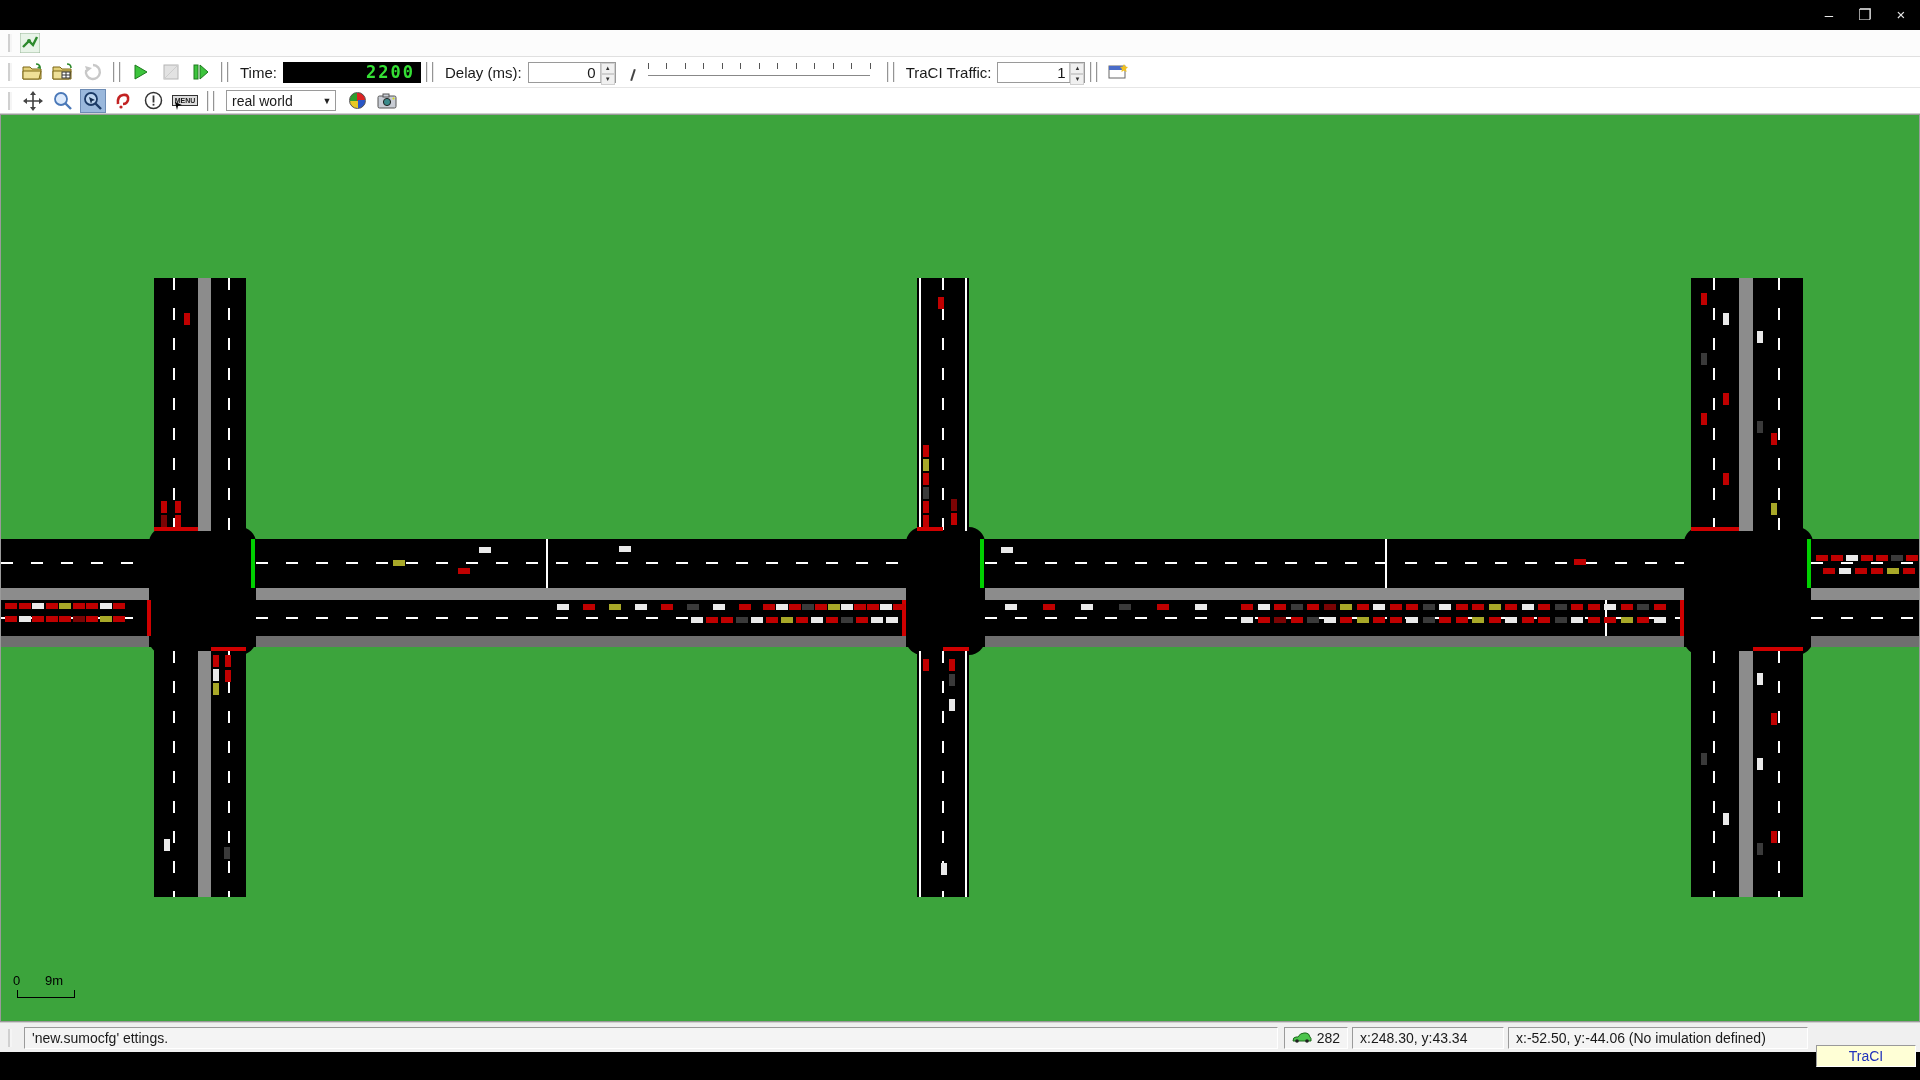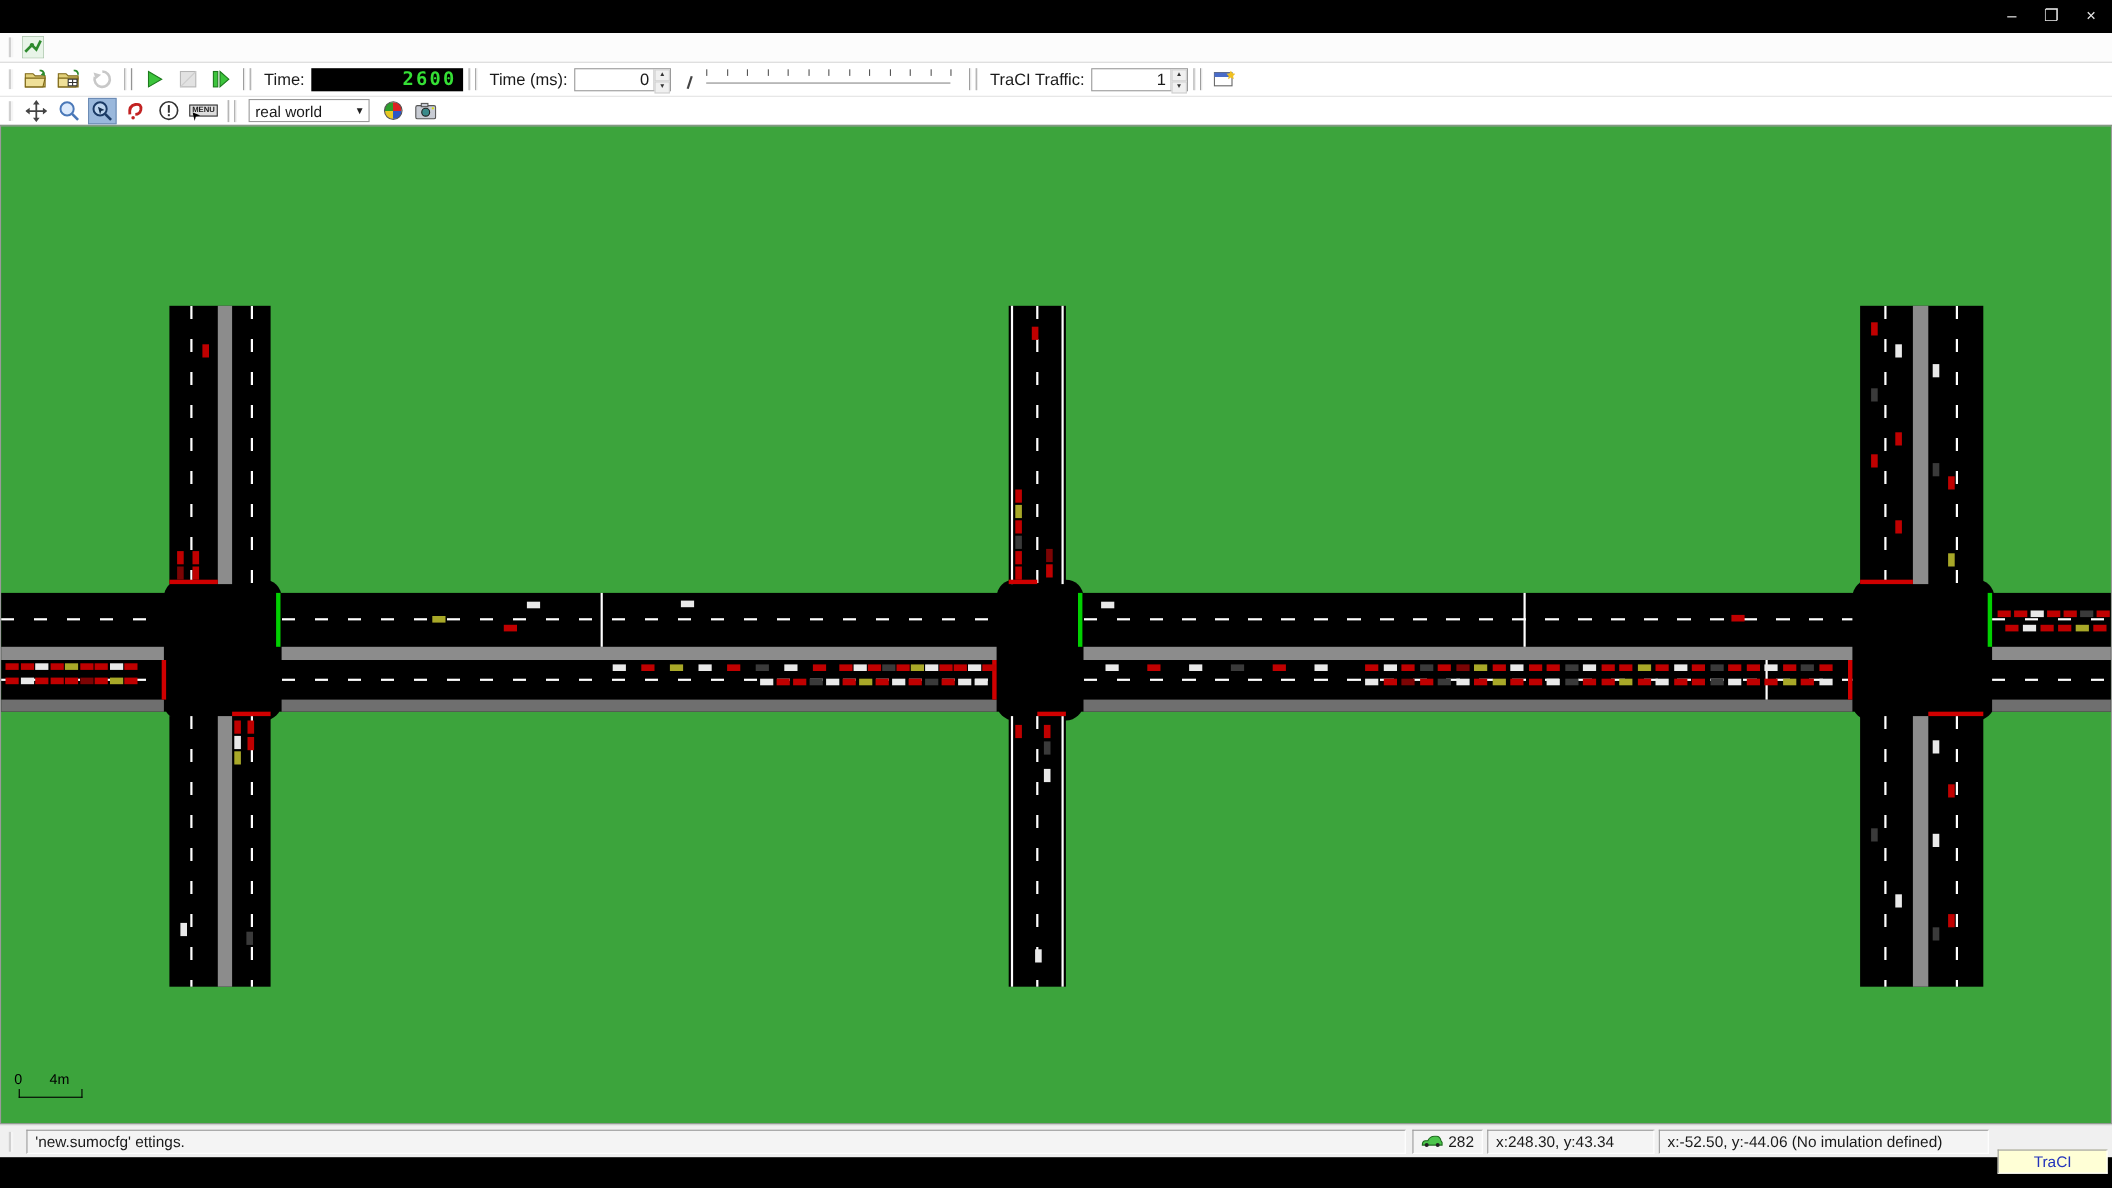--- a/index.html
+++ b/index.html
@@ -114,23 +114,23 @@
       </svg>
   </div>
   <div class="tbtn">
     <svg width="18" height="18" viewBox="0 0 18 18">
         <rect x="2" y="2" width="4" height="14" fill="#3cc43c" stroke="#1d7a1d"></rect>
         <path d="M8 2 L16 9 L8 16 z" fill="#3cc43c" stroke="#1d7a1d"></path>
       </svg>
   </div>
   <div class="sep"></div>
   <span class="lbl">Time:</span>
-  <div class="lcd">2600</div>
-  <div class="sep"></div>
-  <span class="lbl">Time (ms):</span>
+  <div class="lcd">2200</div>
+  <div class="sep"></div>
+  <span class="lbl">Delay (ms):</span>
   <div class="spinbox" style="width:88px">
     <div class="spin-val" style="flex:1">0</div>
     <div class="spin-btns">
         <div>▲</div>
         <div>▼</div>
       </div>
   </div>
   <div class="slider" id="delay-slider">
     <div class="thumb"></div>
     <div class="track"></div>
@@ -223,21 +223,21 @@
         <rect x="6" y="1" width="6" height="3" fill="#c8ccd4" stroke="#555"></rect>
         <circle cx="10" cy="9" r="3.6" fill="#3a8a8a" stroke="#222"></circle>
         <circle cx="16.5" cy="5.5" r="1" fill="#d8e000"></circle>
       </svg>
   </div>
 </div>
 
 <div class="canvas" id="scene">
   <div class="scalebar">
     <span style="position:absolute; left:4px; top:0;">0</span>
-    <span style="position:absolute; left:36px; top:0;">4m</span>
+    <span style="position:absolute; left:36px; top:0;">9m</span>
     <div class="bracket"></div>
   </div>
 <div class="abs inter" style="left: 148px; top: 412px; width: 107px; height: 128px;"></div>
     <div class="abs inter" style="left: 905px; top: 412px; width: 79px; height: 128px;"></div>
     <div class="abs inter" style="left: 1683px; top: 412px; width: 129px; height: 128px;"></div>
     <div class="abs road" style="left: 0px; top: 424px; width: 1920px; height: 108px;"></div>
     <div class="abs median" style="left: 0px; top: 473px; width: 148px; height: 12px;"></div>
     <div class="abs sidewalk" style="left: 0px; top: 521px; width: 148px; height: 11px;"></div>
     <div class="abs dash-h" style="left: 0px; top: 447px; width: 148px;"></div>
     <div class="abs dash-h" style="left: 0px; top: 502px; width: 148px;"></div>

